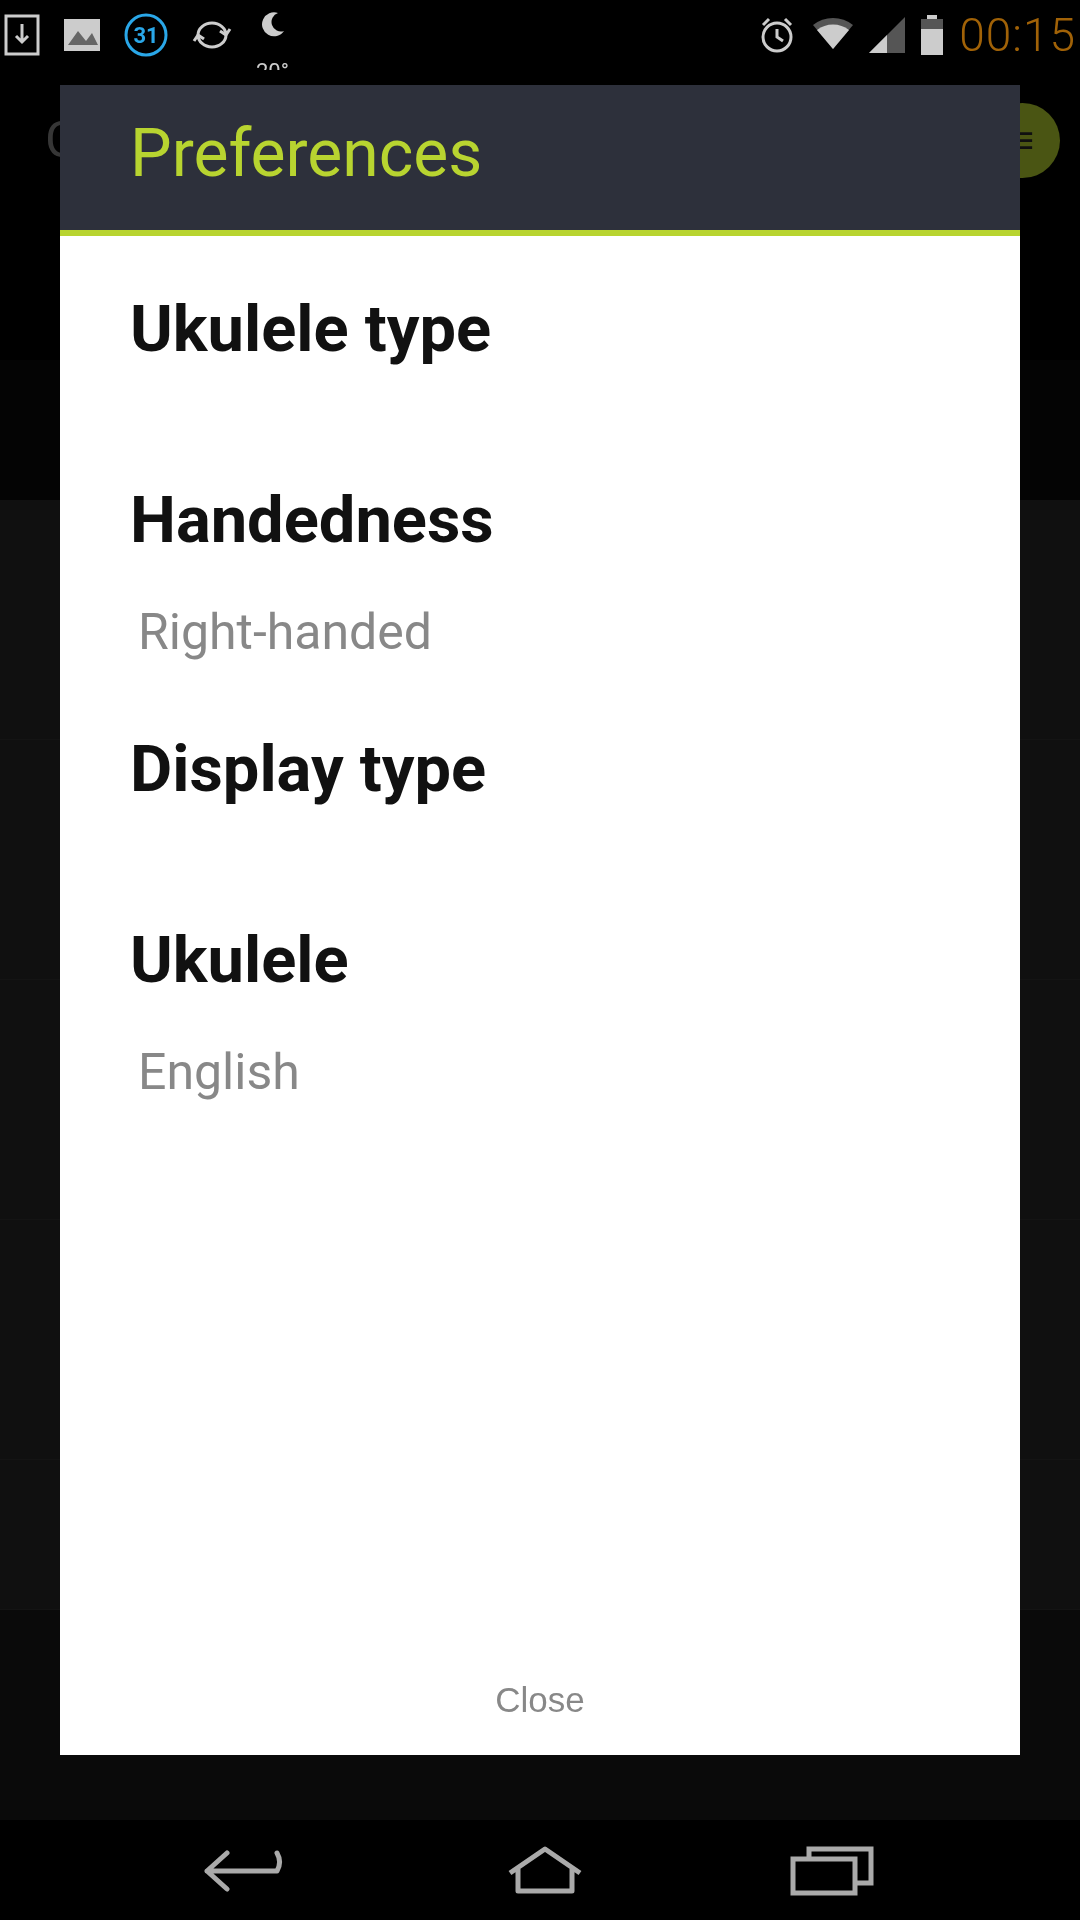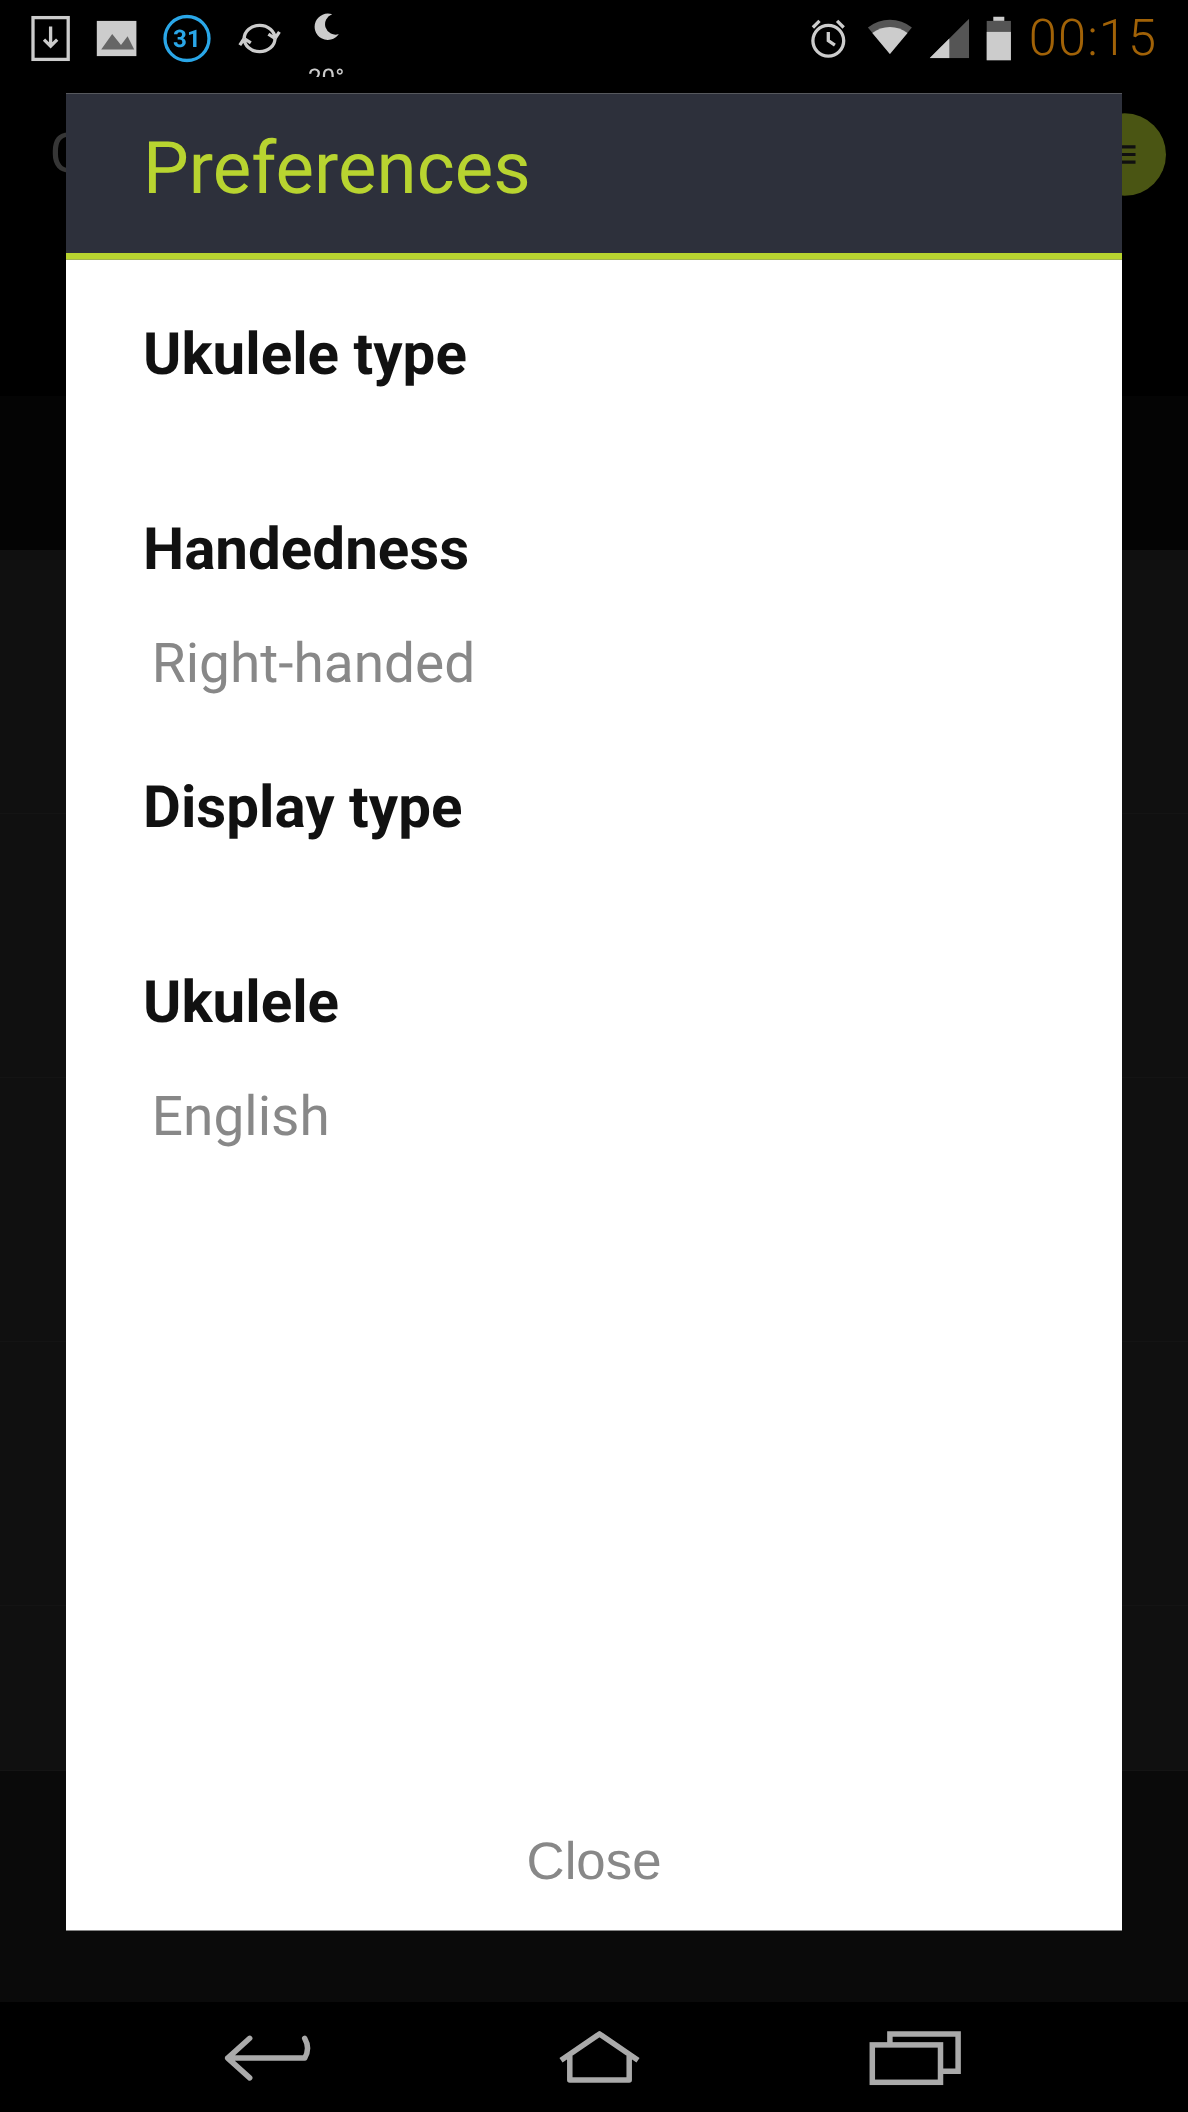--- a/index.html
+++ b/index.html
@@ -17,21 +17,21 @@
       overflow: hidden;
     }
     
     
     .status-bar {
       height: 70px;
       background: #000;
       display: flex;
       align-items: center;
       justify-content: space-between;
-      padding: 0 28px;
+      padding: 0 4px;
       color: #ccc;
     }
     
     .status-left {
       display: flex;
       align-items: center;
       gap: 22px;
     }
     
     .status-right {
@@ -138,39 +138,39 @@
       flex: 1;
       padding: 20px 70px;
       overflow: hidden;
     }
     
     .pref-item {
       padding: 35px 0;
     }
     
     .pref-label {
-      font-size: 53px;
+      font-size: 65px;
       font-weight: bold;
       color: #111;
       margin-bottom: 45px;
     }
     
     .pref-value {
       font-size: 50px;
       color: #888;
       padding-left: 8px;
     }
     
     .dialog-footer {
       padding: 35px 0;
       text-align: center;
     }
     
     .close-button {
-      font-size: 48px;
+      font-size: 35px;
       color: #888;
       background: none;
       border: none;
       cursor: pointer;
     }
     
     
     .nav-bar {
       position: absolute;
       bottom: 0;

